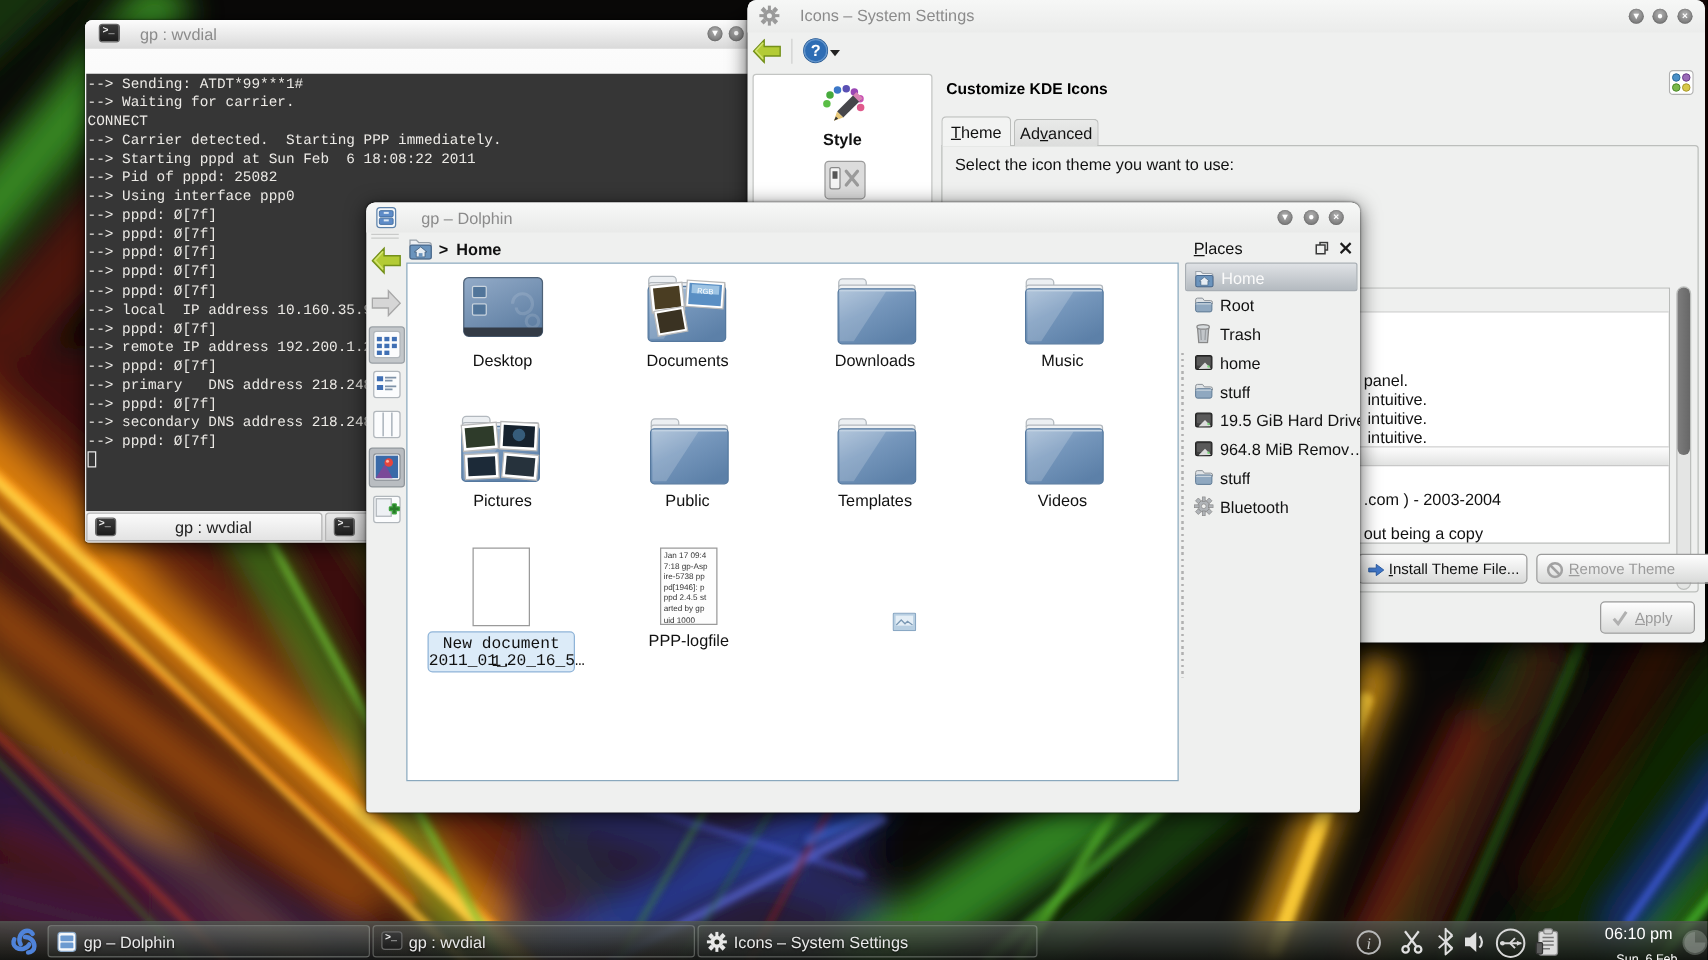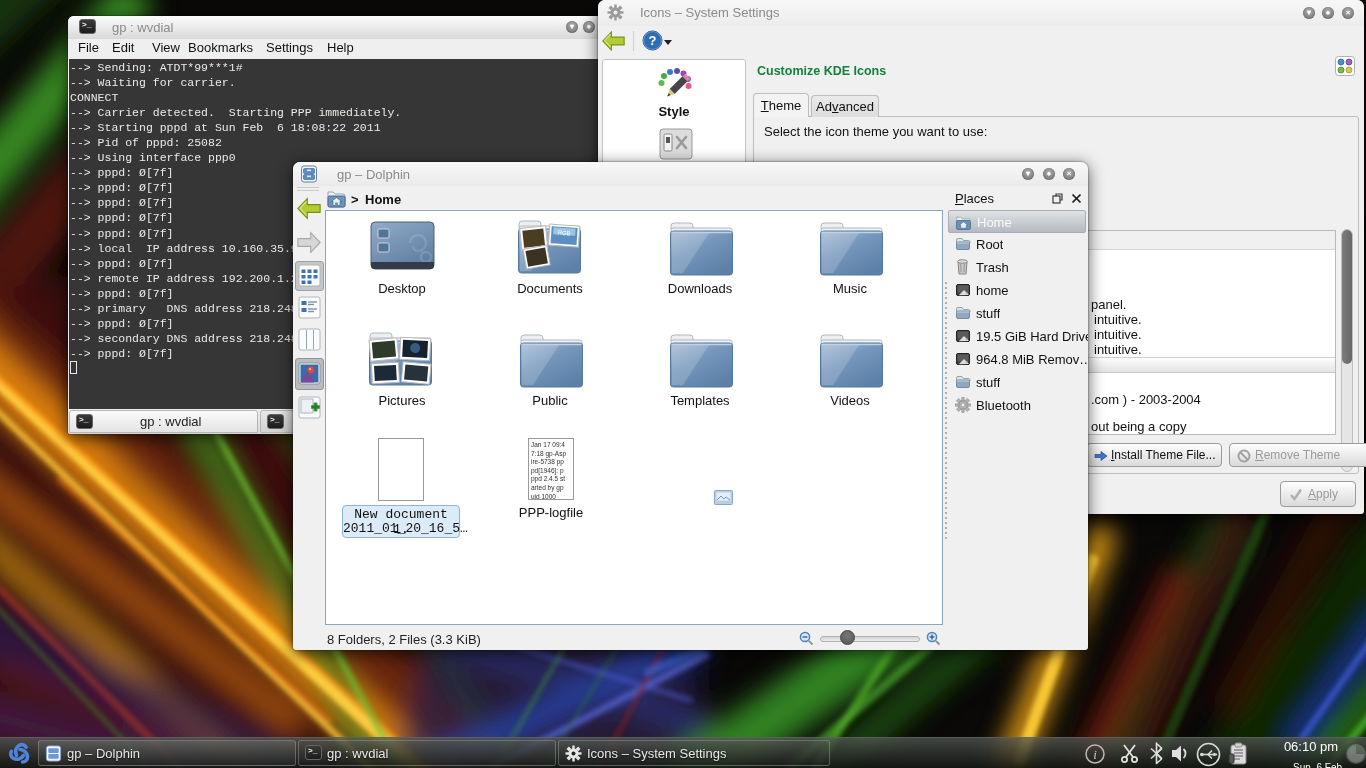--- a/index.html
+++ b/index.html
@@ -162,28 +162,20 @@
     <span class="wbtn" style="left:498px;top:5px;">
         <i>▾</i>
       </span>
     <span class="wbtn" style="left:515px;top:5px;">
         <i>●</i>
       </span>
     <span class="wbtn" style="left:532px;top:5px;">
         <i>×</i>
       </span>
   </div>
-  <div class="menu">
-    <span style="left:10px;">File</span>
-      <span style="left:44px;">Edit</span>
-    <span style="left:84px;">View</span>
-      <span style="left:120px;">Bookmarks</span>
-    <span style="left:198px;">Settings</span>
-      <span style="left:259px;">Help</span>
-  </div>
   <div class="cont">
       <pre>--&gt; Sending: ATDT*99***1#
 --&gt; Waiting for carrier.
 CONNECT
 --&gt; Carrier detected.  Starting PPP immediately.
 --&gt; Starting pppd at Sun Feb  6 18:08:22 2011
 --&gt; Pid of pppd: 25082
 --&gt; Using interface ppp0
 --&gt; pppd: Ø[7f]
 --&gt; pppd: Ø[7f]
@@ -274,21 +266,21 @@
       <rect x="1" y="1" width="32" height="30" rx="3" fill="#dcdcdc" stroke="#9a9a9a"></rect>
       <rect x="5" y="6" width="8" height="17" rx="1.5" fill="#f4f4f4" stroke="#888"></rect>
       <rect x="7" y="9" width="4" height="6" fill="#555"></rect>
       <g stroke="#9a9a9a" stroke-width="2.6" stroke-linecap="round">
        <line x1="18" y1="9" x2="27" y2="20"></line>
           <line x1="27" y1="9" x2="18" y2="20"></line>
       </g>
     </svg>
   </div>
 
-  <div style="position:absolute;left:159px;top:64px;font-weight:bold;font-size:12.5px;color:#15803d;">Customize KDE Icons</div>
+  <div style="position:absolute;left:159px;top:64px;font-weight:bold;font-size:12.5px;color:#000000;">Customize KDE Icons</div>
   <svg style="position:absolute;left:737px;top:56px;" width="20" height="20" viewBox="0 0 20 20">
     <rect x="0.5" y="0.5" width="19" height="19" rx="3" fill="#fff" stroke="#b0b0b0"></rect>
     <circle cx="6" cy="6" r="3" fill="#4a90c8" stroke="#2a6898" stroke-width=".8"></circle>
     <circle cx="14" cy="6" r="3" fill="#9a6ab8" stroke="#6a3a88" stroke-width=".8"></circle>
     <circle cx="6" cy="14" r="3" fill="#7ab84a" stroke="#4a8828" stroke-width=".8"></circle>
     <circle cx="14" cy="14" r="3" fill="#d8c84a" stroke="#a8982a" stroke-width=".8"></circle>
   </svg>
 
   <div style="position:absolute;left:155px;top:116px;width:606px;height:358px;border:1px solid #bcbebc;border-radius:0 3px 3px 3px;"></div>
   <div style="position:absolute;left:155px;top:93px;width:56px;height:24px;background:#f2f3f2;border:1px solid #bcbebc;border-bottom:none;border-radius:4px 4px 0 0;font-size:13px;color:#111;text-align:center;padding-top:4px;"><u>T</u>heme</div>
@@ -598,36 +590,20 @@
          <rect x="11.4" y="2.2" width="3.4" height="3.4" transform="rotate(45 13.1 3.9)"></rect>
          <rect x="2.2" y="11.4" width="3.4" height="3.4" transform="rotate(45 3.9 13.1)"></rect>
          <rect x="11.4" y="11.4" width="3.4" height="3.4" transform="rotate(45 13.1 13.1)"></rect>
         <circle cx="8.5" cy="8.5" r="2" fill="#eff0ef"></circle>
           </g>
       </svg>
       <span class="pt">Bluetooth</span>
     </div>
   </div>
 
-  <div id="dstatus">
-    <span style="position:absolute;left:34px;top:7px;">8 Folders, 2 Files (3.3 KiB)</span>
-    <svg style="position:absolute;left:506px;top:6px;" width="15" height="15" viewBox="0 0 15 15">
-      <circle cx="6" cy="6" r="4.6" fill="rgba(170,205,240,.3)" stroke="#4a84c4" stroke-width="1.5"></circle>
-      <line x1="9.8" y1="9.8" x2="13.5" y2="13.5" stroke="#909090" stroke-width="1.8"></line>
-      <line x1="3.6" y1="6" x2="8.4" y2="6" stroke="#2a64a8" stroke-width="1.4"></line>
-    </svg>
-    <div style="position:absolute;left:527px;top:11px;width:100px;height:6px;background:linear-gradient(#d2d2d2,#ececec);border:1px solid #b2b2b2;border-radius:3px;"></div>
-    <div style="position:absolute;left:547px;top:5px;width:15px;height:15px;border-radius:50%;background:radial-gradient(circle at 50% 35%, #777, #555);border:1px solid #444;"></div>
-    <svg style="position:absolute;left:633px;top:6px;" width="15" height="15" viewBox="0 0 15 15">
-      <circle cx="6" cy="6" r="4.6" fill="rgba(170,205,240,.3)" stroke="#4a84c4" stroke-width="1.5"></circle>
-      <line x1="9.8" y1="9.8" x2="13.5" y2="13.5" stroke="#909090" stroke-width="1.8"></line>
-      <line x1="3.6" y1="6" x2="8.4" y2="6" stroke="#2a64a8" stroke-width="1.4"></line>
-      <line x1="6" y1="3.6" x2="6" y2="8.4" stroke="#2a64a8" stroke-width="1.4"></line>
-    </svg>
-  </div>
 </div>
 
 <div id="bar">
   <svg style="position:absolute;left:4px;top:0px;" width="32" height="31" viewBox="0 0 32 31">
     <g fill="none" stroke="#4f83da" stroke-width="3.6" stroke-linecap="round">
       <g>
           <path d="M16 15.5 m0 -4 a7.5 7.5 0 0 1 7.5 7.5 a5 5 0 0 1 -5 5"></path>
         </g>
       <g transform="rotate(120 16 15.5)">
           <path d="M16 15.5 m0 -4 a7.5 7.5 0 0 1 7.5 7.5 a5 5 0 0 1 -5 5"></path>

